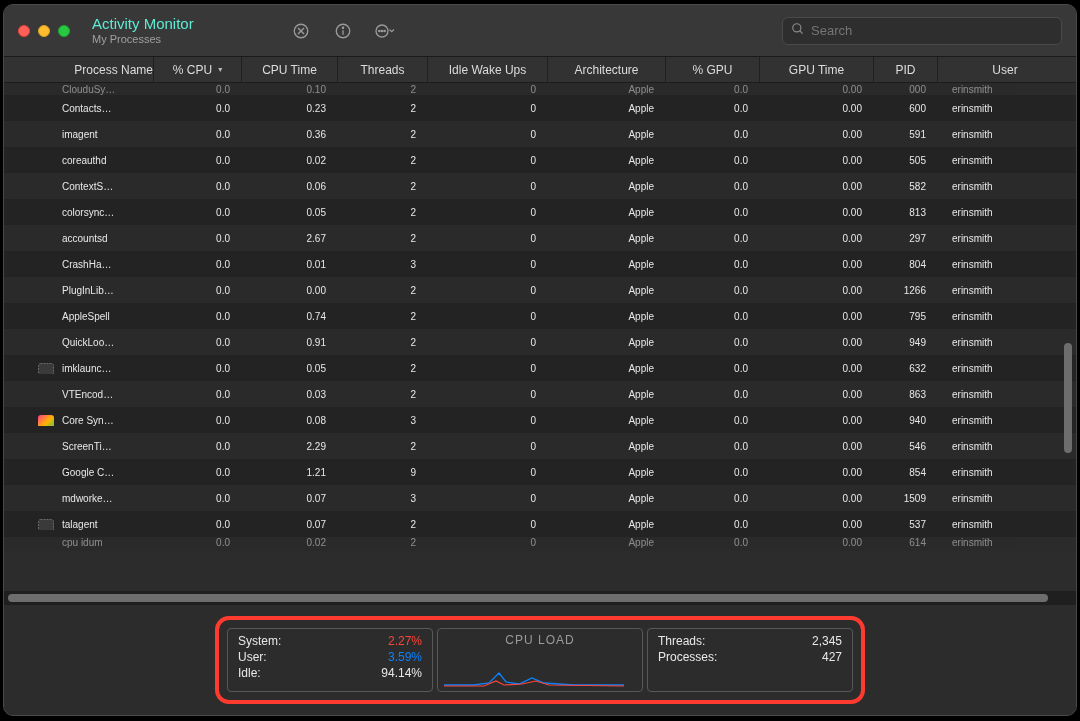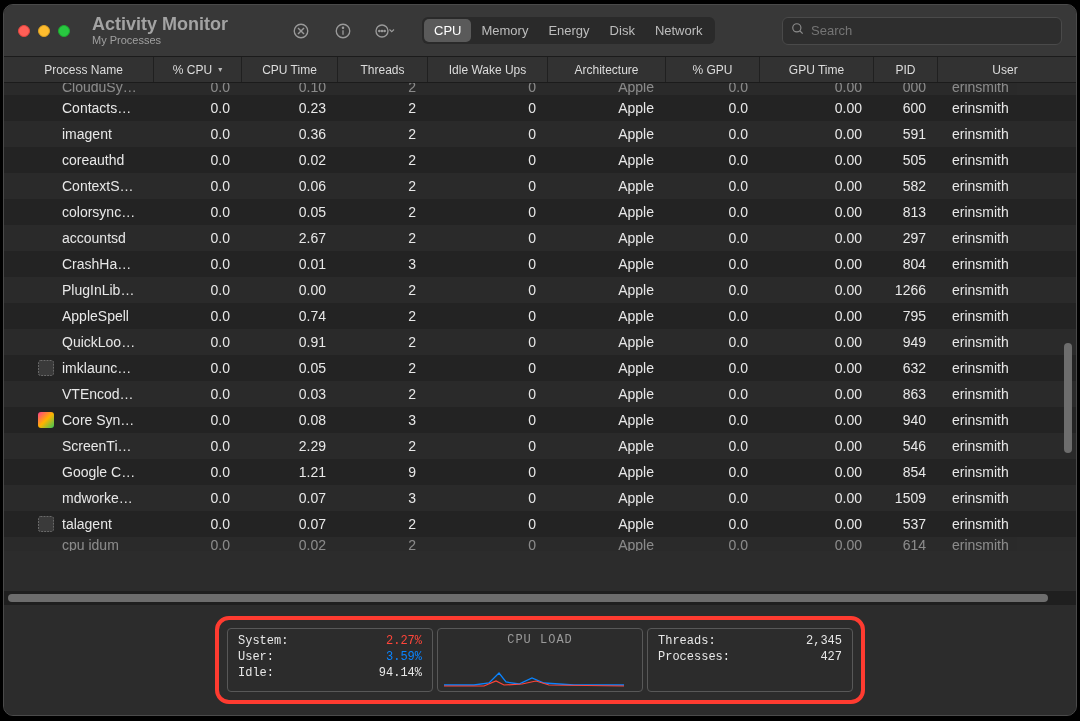--- a/index.html
+++ b/index.html
@@ -40,21 +40,21 @@
     align-items: center;
     margin-right: 10px;
   }
   .tl {
     width: 12px; height: 12px; border-radius: 50%;
   }
   .tl.red { background: #ff5f57; border: 1px solid #e24640; }
   .tl.yel { background: #febc2e; border: 1px solid #dba123; }
   .tl.grn { background: #28c840; border: 1px solid #1ea830; }
   .titleblock { line-height: 1.1; min-width: 150px; }
-  .titleblock .t1 { font-weight: 700; font-size: 18px; color: #a3a3a3; }
+  .titleblock .t1 { font-weight: 400; font-size: 15px; color: #5eead4; }
   .titleblock .t2 { font-size: 11px; color: #a0a0a0; }
   .toolbar-gap { flex: 0 0 20px; }
   .tb-icon {
     width: 30px; height: 28px; display:flex; align-items:center; justify-content:center;
     color: #9a9a9a; cursor: pointer;
     border-radius: 6px;
   }
   .tabs {
     display: flex;
     background: #2a2a2a;
@@ -106,33 +106,33 @@
     border-bottom: 1px solid #1b1b1b;
   }
   .colheader .ch {
     display: flex;
     align-items: center;
     justify-content: center;
     border-right: 1px solid #202020;
     cursor: pointer;
     position: relative;
   }
-  .colheader .ch:first-child { justify-content: center; padding-left: 10px; }
+  .colheader .ch:first-child { justify-content: flex-end; padding-left: 10px; }
   .colheader .ch .chev { margin-left: 6px; font-size: 8px; opacity: 0.8; }
   
   .rows {
     flex: 1;
     overflow: hidden;
     position: relative;
   }
   .row {
     display: flex;
     height: 26px;
     align-items: center;
-    font-size: 14px;
+    font-size: 10px;
   }
   .row:nth-child(odd) { background: #2a2a2a; }
   .row:nth-child(even) { background: #232323; }
   .cell {
     text-align: right;
     padding-right: 12px;
     overflow: hidden;
     white-space: nowrap;
     text-overflow: ellipsis;
   }
@@ -195,21 +195,20 @@
   }
   .panel {
     flex: 1;
     border: 1px solid #585858;
     border-radius: 4px;
     margin: 2px;
     padding: 4px 10px;
     font-size: 12px;
     display:flex; flex-direction:column; justify-content:flex-start;
     position: relative;
-    font-family: Liberation Mono, monospace;
   }
   .kv { display:flex; justify-content:space-between; margin: 1px 0; }
   .kv .v.red { color: #ff453a; }
   .kv .v.blue { color: #0a84ff; }
   .cpu-load-label {
     font-size: 12px;
     color: #9a9a9a;
     letter-spacing: 1px;
     text-align: center;
     width: 100%;
@@ -252,27 +251,20 @@
     </div>
     <div class="tb-icon">
       <svg width="22" height="18" viewBox="0 0 28 24" fill="none" stroke="currentColor" stroke-width="1.8">
           <circle cx="10" cy="12" r="8"></circle>
           <circle cx="6.5" cy="12" r="0.9" fill="currentColor"></circle>
           <circle cx="10" cy="12" r="0.9" fill="currentColor"></circle>
           <circle cx="13.5" cy="12" r="0.9" fill="currentColor"></circle>
           <polyline points="20,10 23,13 26,10" stroke-width="1.5"></polyline>
         </svg>
     </div>
-    <div class="tabs" id="tabs">
-        <div class="tab active">CPU</div>
-        <div class="tab">Memory</div>
-        <div class="tab">Energy</div>
-        <div class="tab">Disk</div>
-        <div class="tab">Network</div>
-      </div>
     <div class="search">
       <span>
         <svg width="14" height="14" viewBox="0 0 24 24" fill="none" stroke-width="2">
             <circle cx="10" cy="10" r="7"></circle>
             <line x1="20" y1="20" x2="15" y2="15"></line>
           </svg>
       </span>
       <input type="text" placeholder="Search" style="">
     </div>
   </div>

